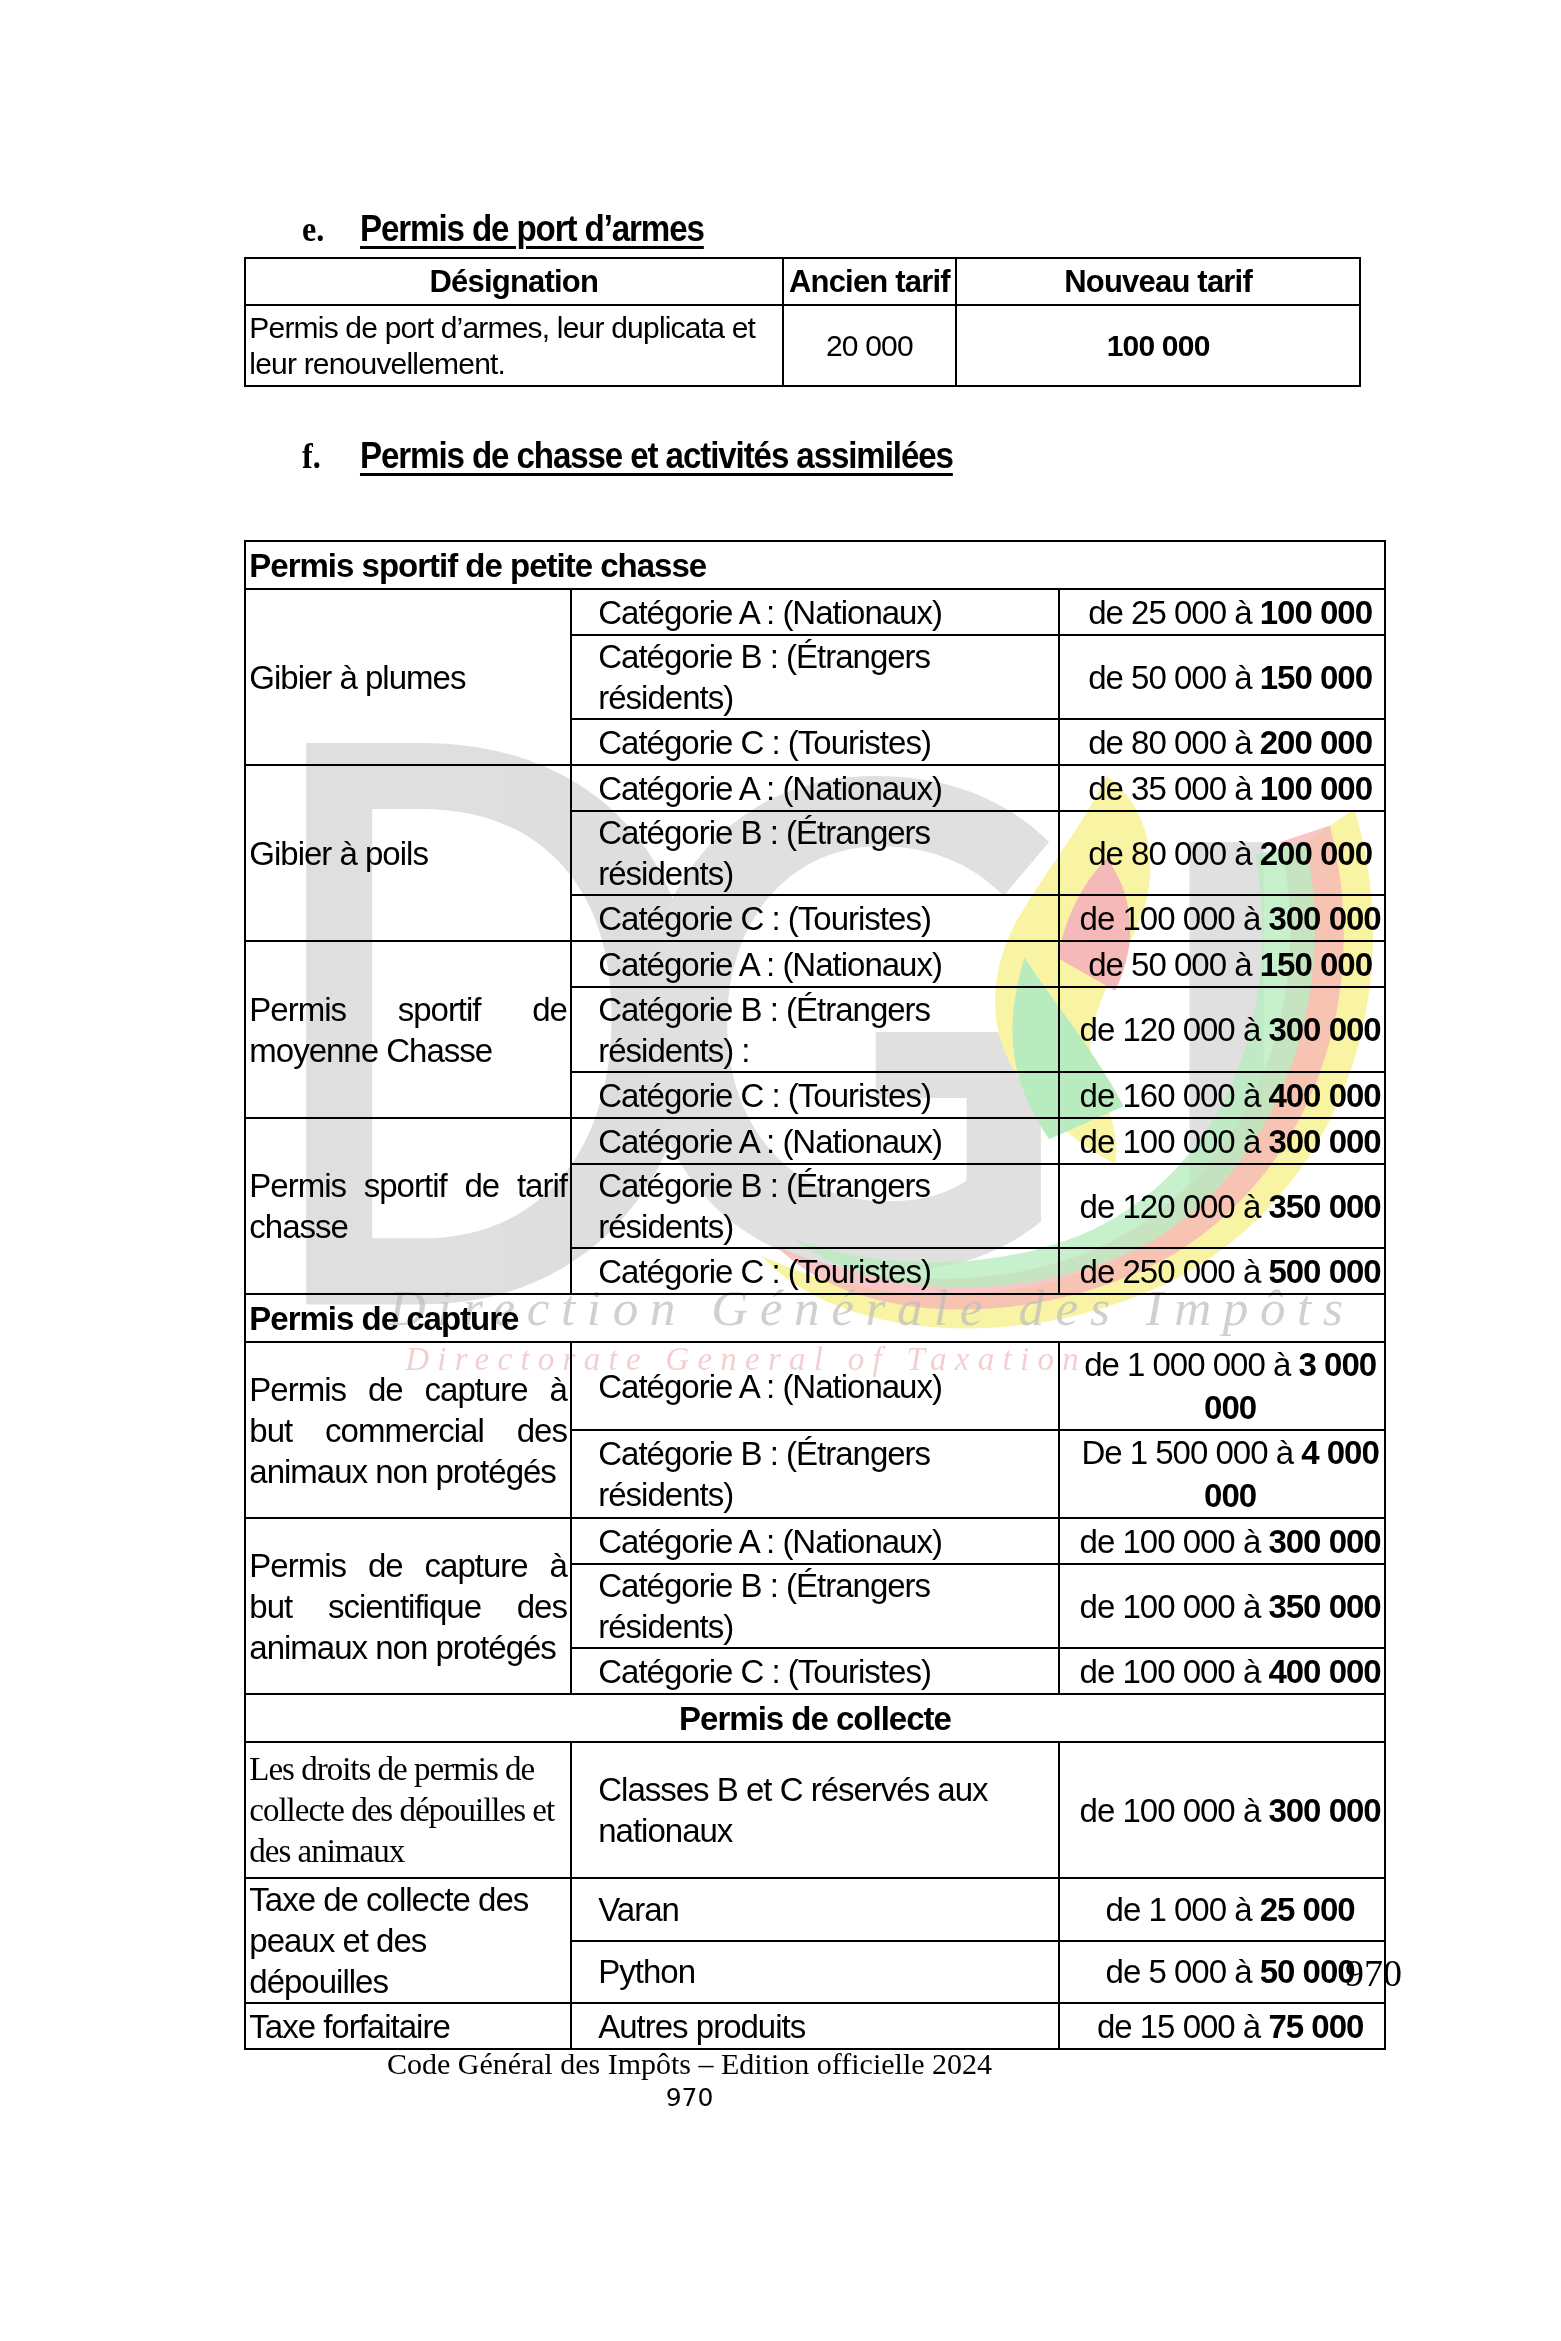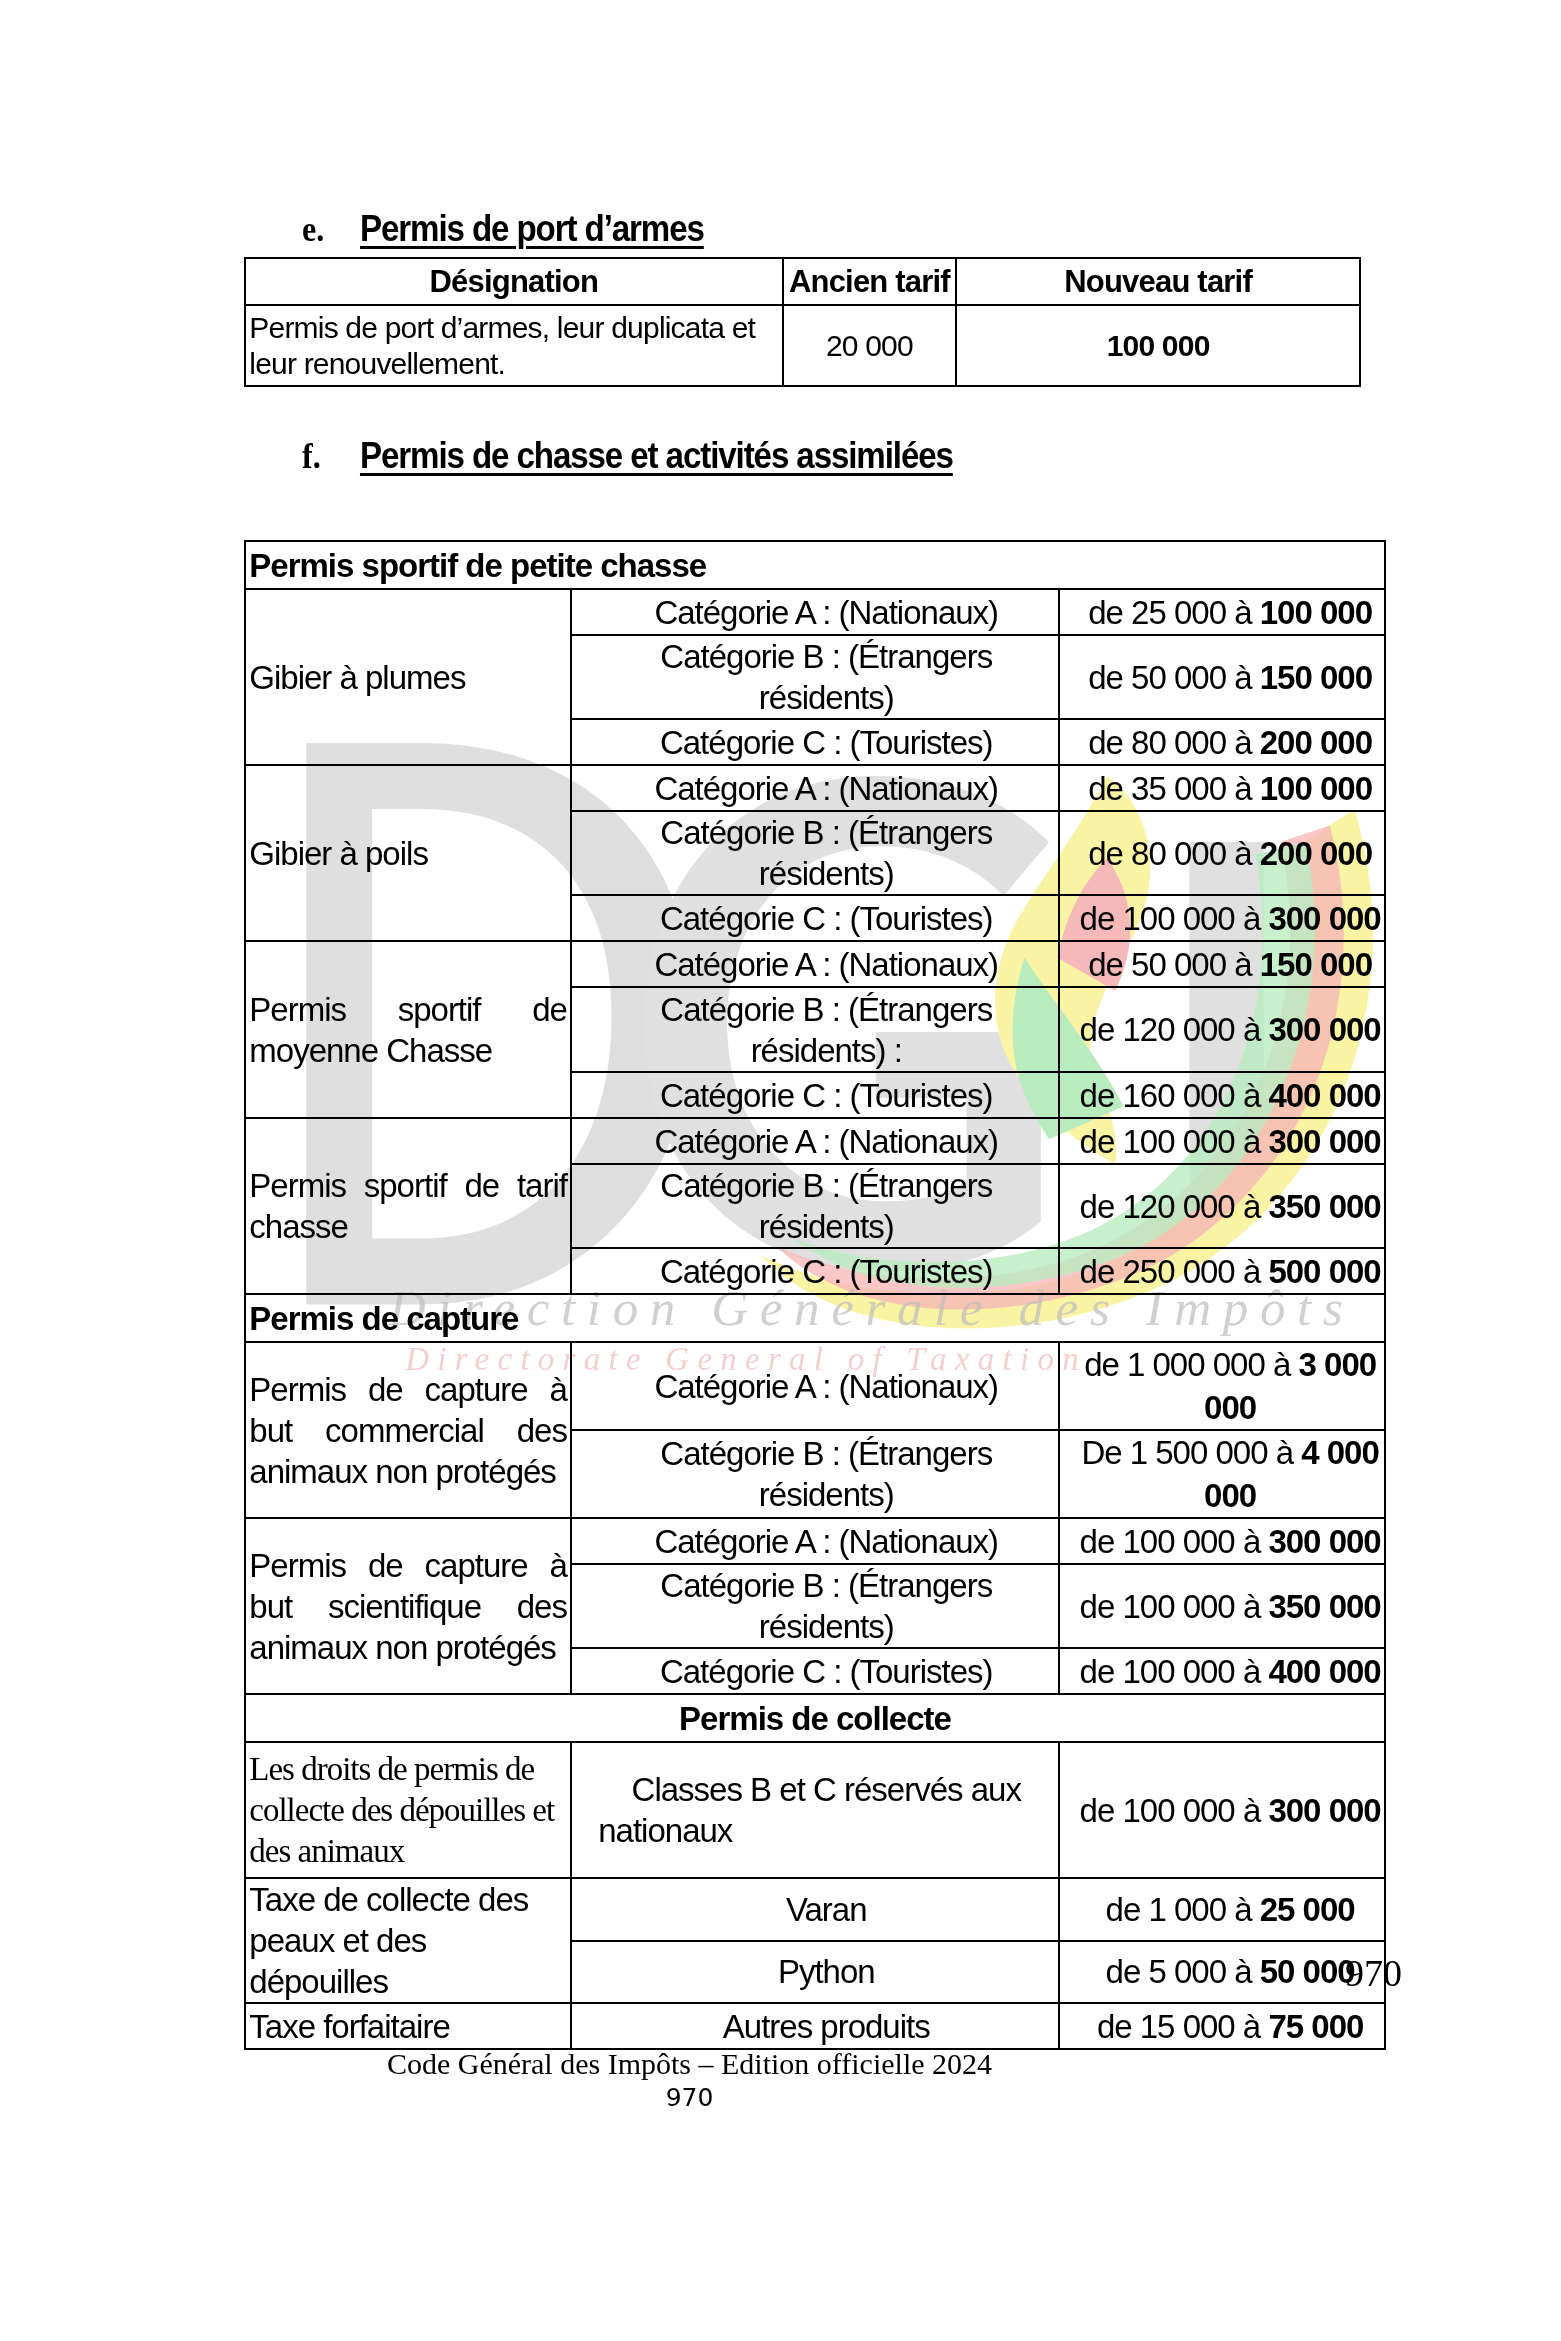--- a/index.html
+++ b/index.html
@@ -25,21 +25,21 @@
   #table-e th { font-size: 31px; font-weight: bold; height: 45px; letter-spacing: -0.8px; }
   #table-e td { font-size: 30px; height: 79px; letter-spacing: -0.8px; line-height: 36px; }
   #table-e .c1 { width: 529px; text-align: left; margin-top: 24px; }
   #table-e .c2 { width: 165px; text-align: center; }
   #table-e .c3 { text-align: center; font-weight: bold; }
 
   
   #table-f { left: 244px; top: 540px; width: 1142px; font-size: 33px; letter-spacing: -1px; }
   #table-f td { line-height: 41px; height: 44px; }
   #table-f .col1 { width: 330px; text-align: justify; text-align-last: left; }
-  #table-f .col2 { width: 479px; text-align: center; padding-left: 26px; }
+  #table-f .col2 { width: 479px; text-align: left; padding-left: 26px; }
   #table-f .col3 { text-align: center; white-space: nowrap; padding-left: 20px; }
   #table-f .col3.wrap { white-space: normal; line-height: 43px; }
   #table-f .group-head { font-weight: bold; text-align: left; height: 46px; }
   #table-f .group-head.center { text-align: center; }
   #table-f b { font-weight: bold; }
   #table-f .tall { height: 83px; border-radius: 15px; }
   #table-f .tall2 { height: 86px; }
   #table-f .tall3 { height: 134px; font-family: Liberation Serif, serif; }
   .justify-full { text-align: justify; text-align-last: justify; }
 

